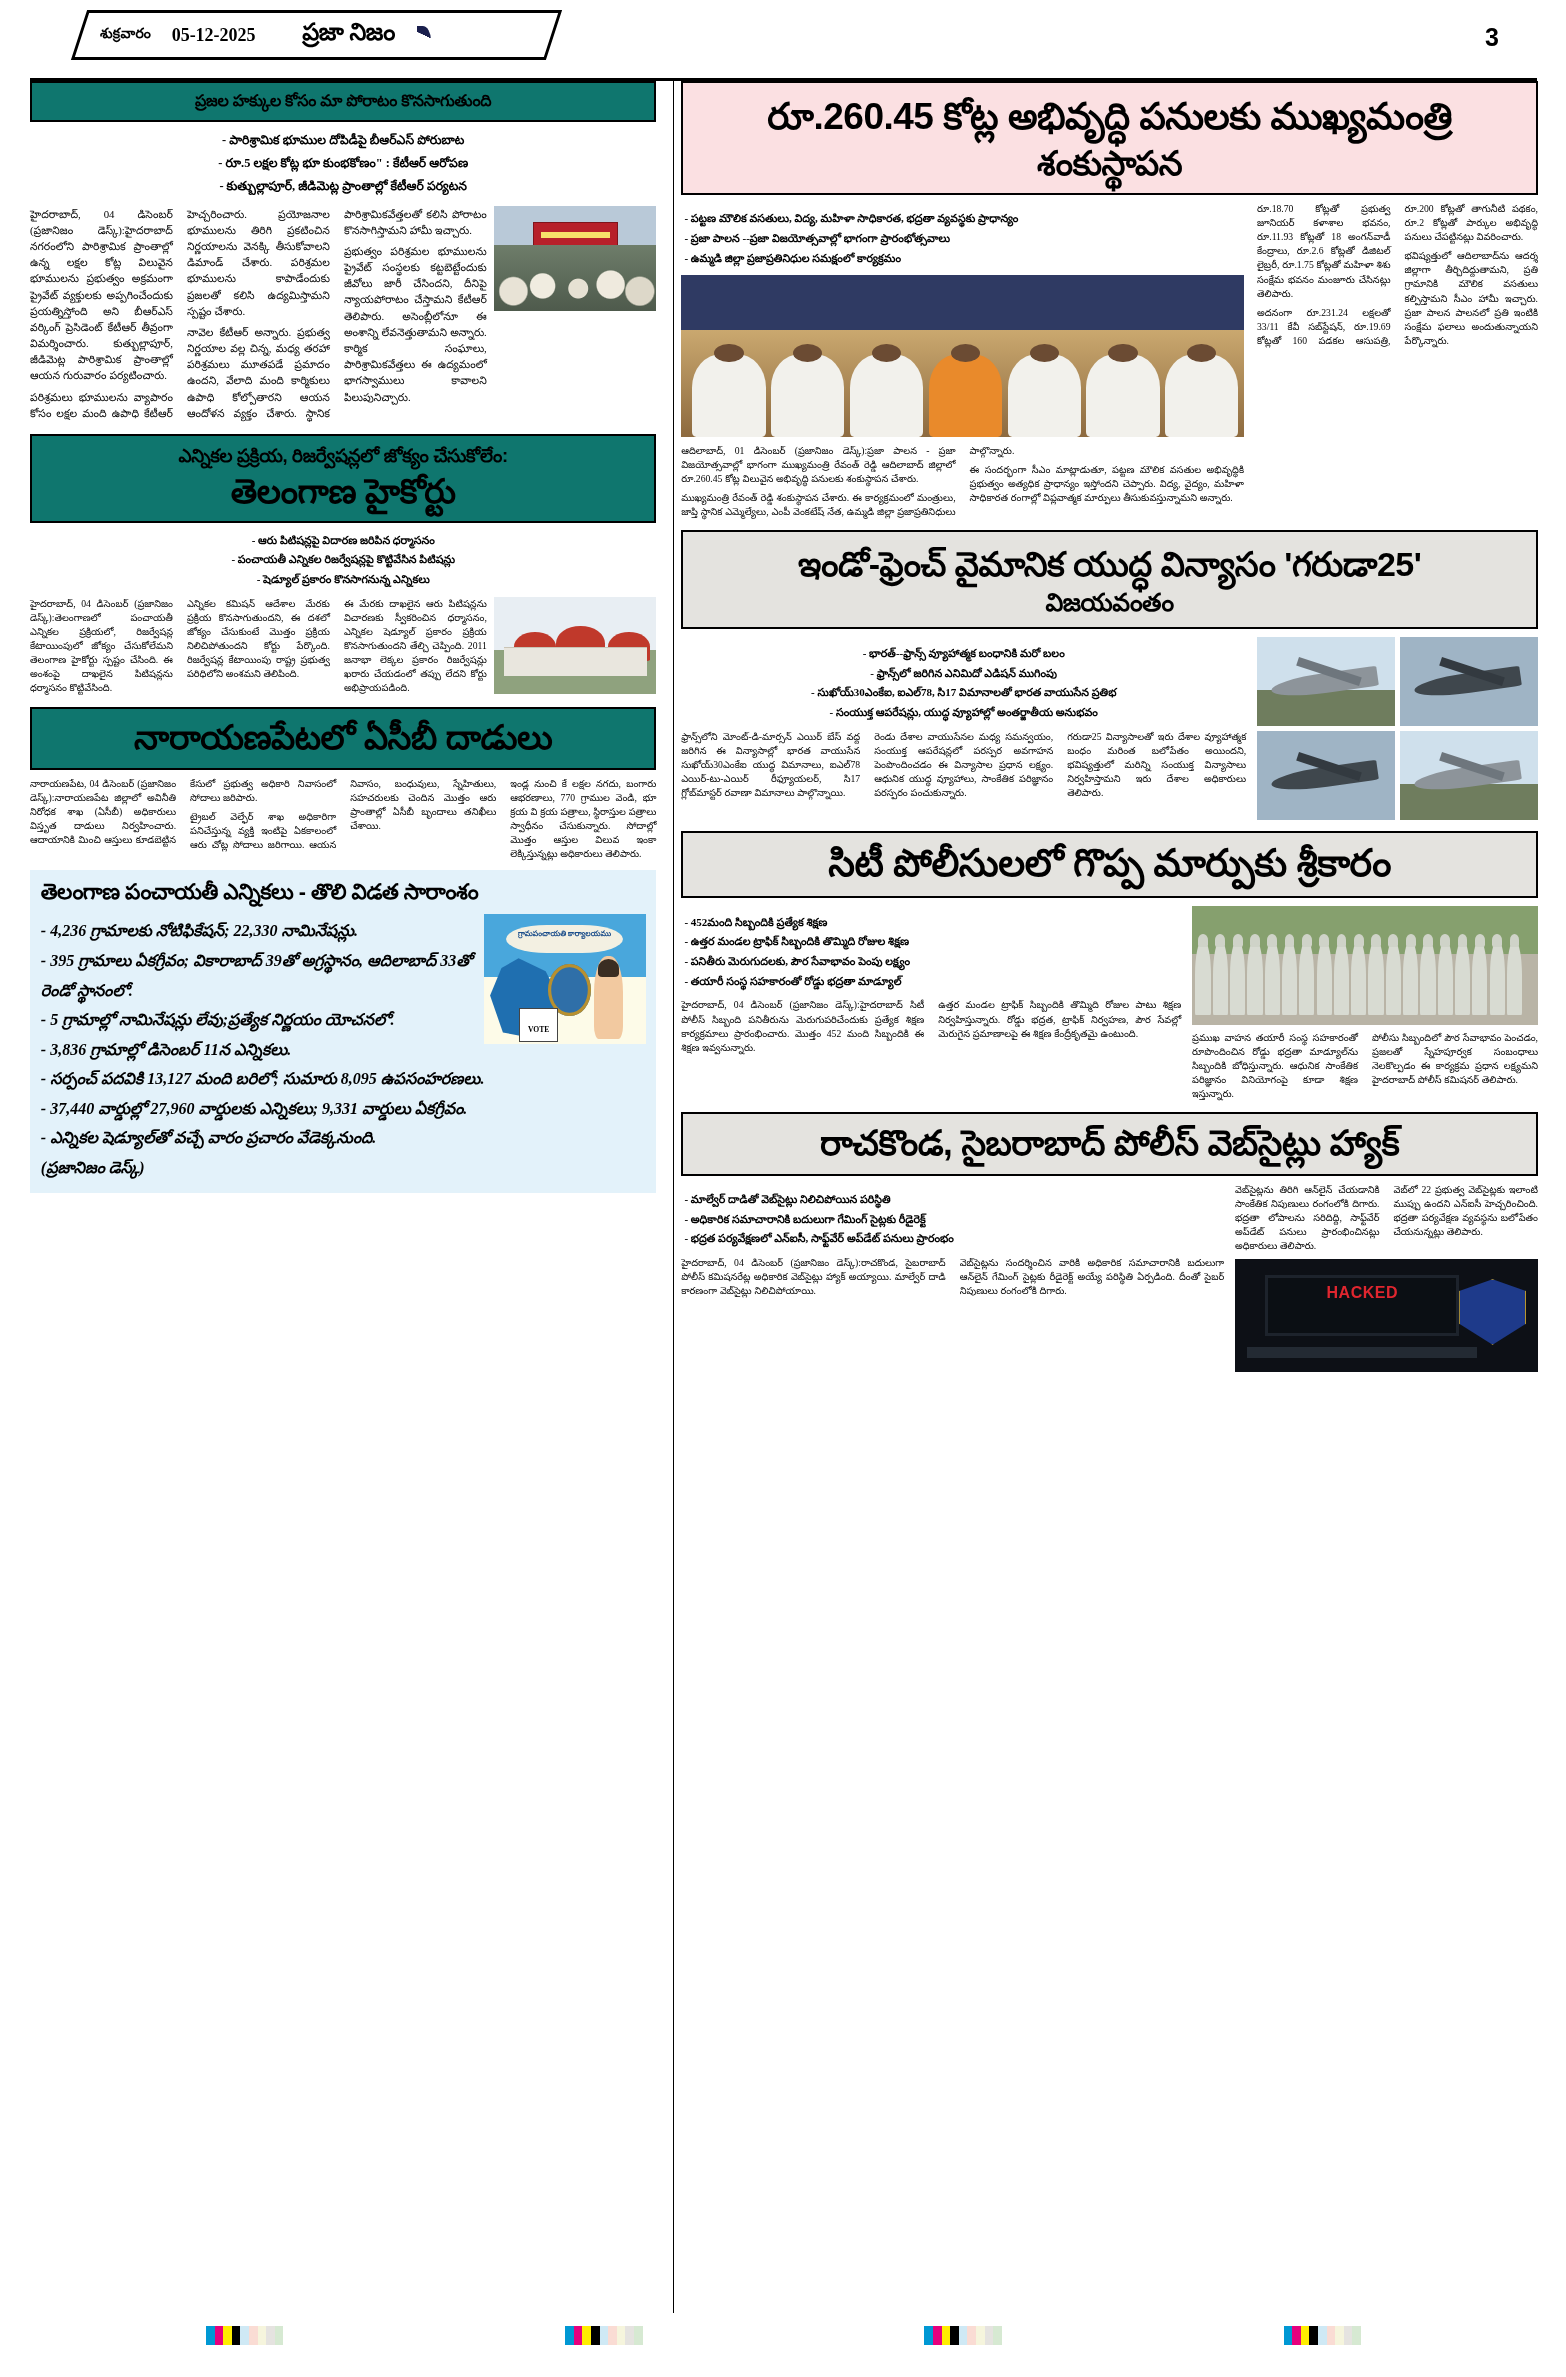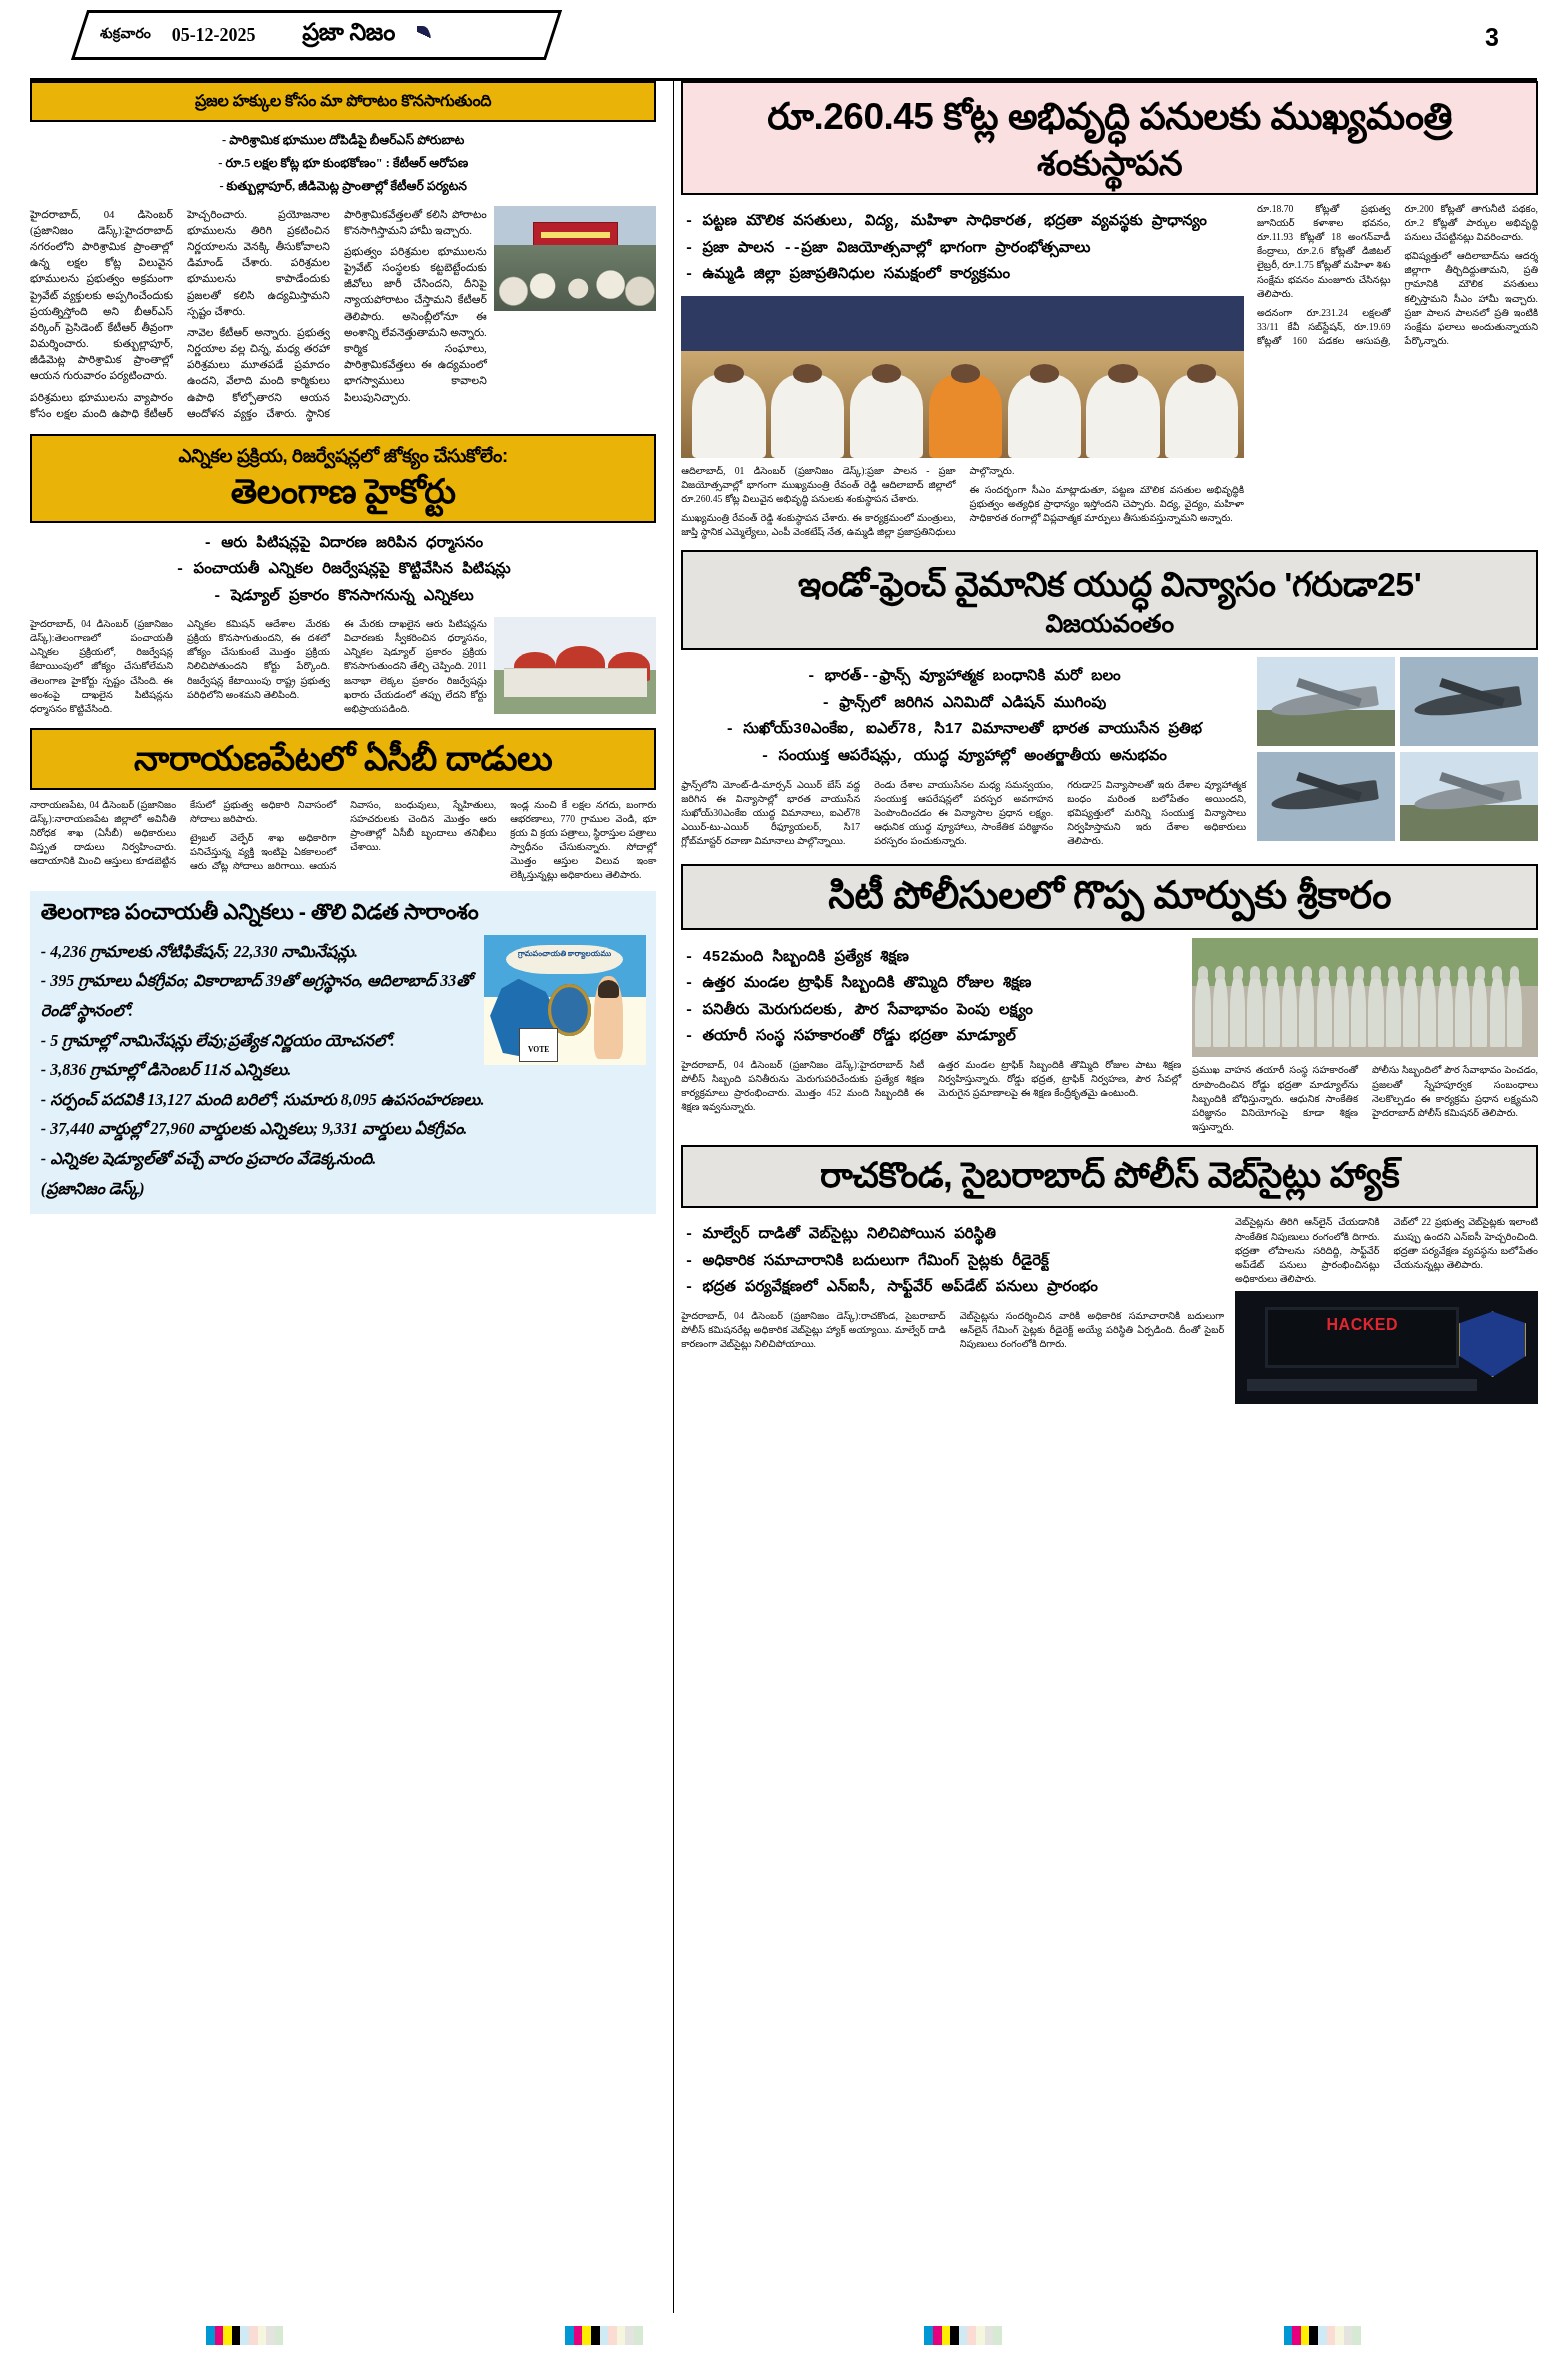--- a/index.html
+++ b/index.html
@@ -67,21 +67,21 @@
   }
   .col-right { flex: 1; }
 
   
   .banner {
     border: 2.2px solid #000;
     padding: 7.6px 9.7px 9.7px;
     text-align: center;
     margin-bottom: 7.6px;
   }
-  .banner.cream { background: #eab308; }
+  .banner.cream { background: #0f766e; }
   .banner.pink  { background: #fbe0e2; }
   .banner.grey  { background: #e4e3df; }
   .banner .kicker {
     font-family: "Liberation Sans", sans-serif;
     font-weight: 700;
     font-size: 16px;
     line-height: 1.25;
     letter-spacing: -0.3px;
   }
   .banner .main {
@@ -102,21 +102,21 @@
 
   
   .bullets {
     text-align: center;
     font-size: 12.4px;
     line-height: 1.75;
     margin: 6.5px 0 7.6px;
     font-weight: 600;
   }
   .bullets div { padding: 0.5px 3.2px; }
-  .bullets.small { font-size: 15px; line-height: 1.7; font-family: Liberation Mono, monospace; }
+  .bullets.small { font-size: 11px; line-height: 1.7; }
 
   
   .photo { position: relative; overflow: hidden; background:#cfd6dd; }
 
   
   .ph-rally { background: linear-gradient(#b9c9d8 0 42%, #7f8e7a 42% 100%); }
   .ph-rally .crowd {
     position:absolute; left:0; right:0; bottom:0; height:62%;
     background:
       radial-gradient(circle at 12% 70%, #e8e3d6 0 9%, transparent 10%),

